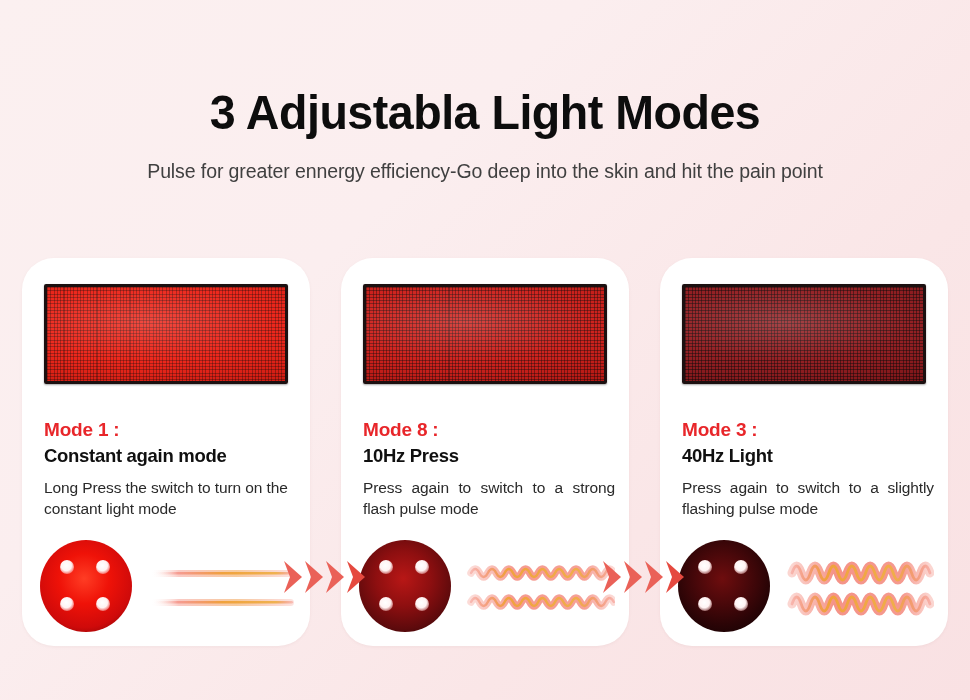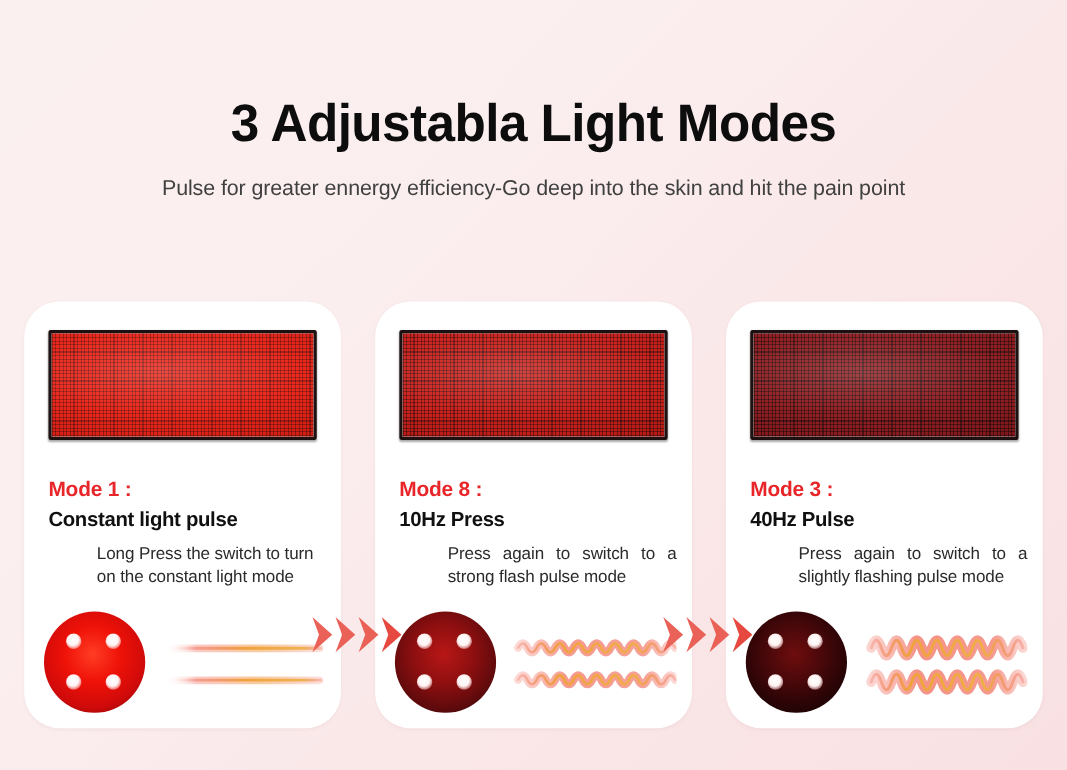--- a/index.html
+++ b/index.html
@@ -47,21 +47,21 @@
     margin-top: 22px;
     font-size: 19.5px;
     font-weight: 400;
     color: #404040;
     letter-spacing: -0.1px;
   }
 
   
   .cards {
     position: absolute;
-    top: 274px;
+    top: 258px;
     left: 0;
     width: 970px;
     height: 392px;
   }
 
   .card {
     position: absolute;
     top: 0;
     width: 288px;
     height: 388px;
@@ -149,21 +149,20 @@
     margin-top: 2px;
   }
 
   .mode-desc {
     margin-top: 9px;
     font-size: 15.5px;
     font-weight: 400;
     color: #2a2a2a;
     line-height: 1.38;
     letter-spacing: -0.1px;
-    margin-left: 44px;
   }
 
   .mode-desc-j { text-align: justify; text-align-last: left; }
 
   
   .bottom-row {
     position: absolute;
     top: 278px;
     left: 0;
     width: 288px;
@@ -243,21 +242,21 @@
       <div class="panel-wrap">
         <div class="panel p-bright">
           <div class="panel-base"></div>
           <div class="panel-dots"></div>
           <div class="panel-gloss"></div>
         </div>
       </div>
 
       <div class="text-block">
         <div class="mode-label">Mode 1 :</div>
-        <div class="mode-name">Constant light pulse</div>
+        <div class="mode-name">Constant again mode</div>
         <div class="mode-desc">Long Press the switch to turn on the constant light mode</div>
       </div>
 
       <div class="bottom-row">
         <div class="led-circle c-bright">
           <div class="led-dot d1"></div>
           <div class="led-dot d2"></div>
           <div class="led-dot d3"></div>
           <div class="led-dot d4"></div>
         </div>
@@ -340,21 +339,21 @@
       <div class="panel-wrap">
         <div class="panel p-dim">
           <div class="panel-base"></div>
           <div class="panel-dots"></div>
           <div class="panel-gloss"></div>
         </div>
       </div>
 
       <div class="text-block">
         <div class="mode-label">Mode 3 :</div>
-        <div class="mode-name">40Hz Pulse</div>
+        <div class="mode-name">40Hz Light</div>
         <div class="mode-desc mode-desc-j">Press again to switch to a slightly flashing pulse mode</div>
       </div>
 
       <div class="bottom-row">
         <div class="led-circle c-dim">
           <div class="led-dot d1"></div>
           <div class="led-dot d2"></div>
           <div class="led-dot d3"></div>
           <div class="led-dot d4"></div>
         </div>

